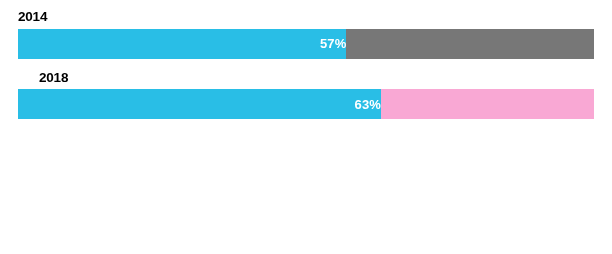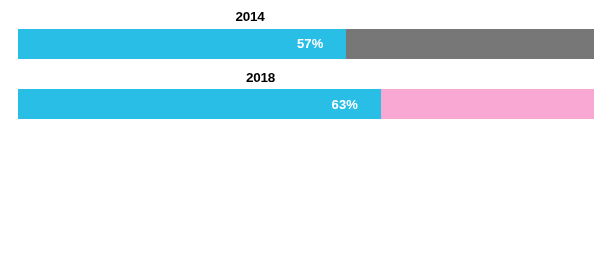--- a/index.html
+++ b/index.html
@@ -12,21 +12,20 @@
     background: #ffffff;
     font-family: "Liberation Sans", sans-serif;
     overflow: hidden;
   }
   #chart-root {
     position: relative;
     width: 500px;
     height: 254px;
     box-sizing: border-box;
     padding: 10px 18px 0 18px;
-    text-align: center;
   }
   .bar-group {
     margin-bottom: 12px;
   }
   .bar-label {
     font-size: 13.5px;
     font-weight: bold;
     color: #000000;
     letter-spacing: -0.2px;
     line-height: 1.0;
@@ -43,21 +42,21 @@
   .bar-fill {
     position: absolute;
     left: 0;
     top: 0;
     height: 100%;
     background: #29BEE6;
     display: flex;
     align-items: center;
     justify-content: flex-end;
     box-sizing: border-box;
-    padding-right: 23px;
+    padding-right: 0;
   }
   .bar-value {
     color: #ffffff;
     font-size: 13px;
     font-weight: bold;
     letter-spacing: 0.1px;
     line-height: 1;
     white-space: nowrap;
   }
 </style>

